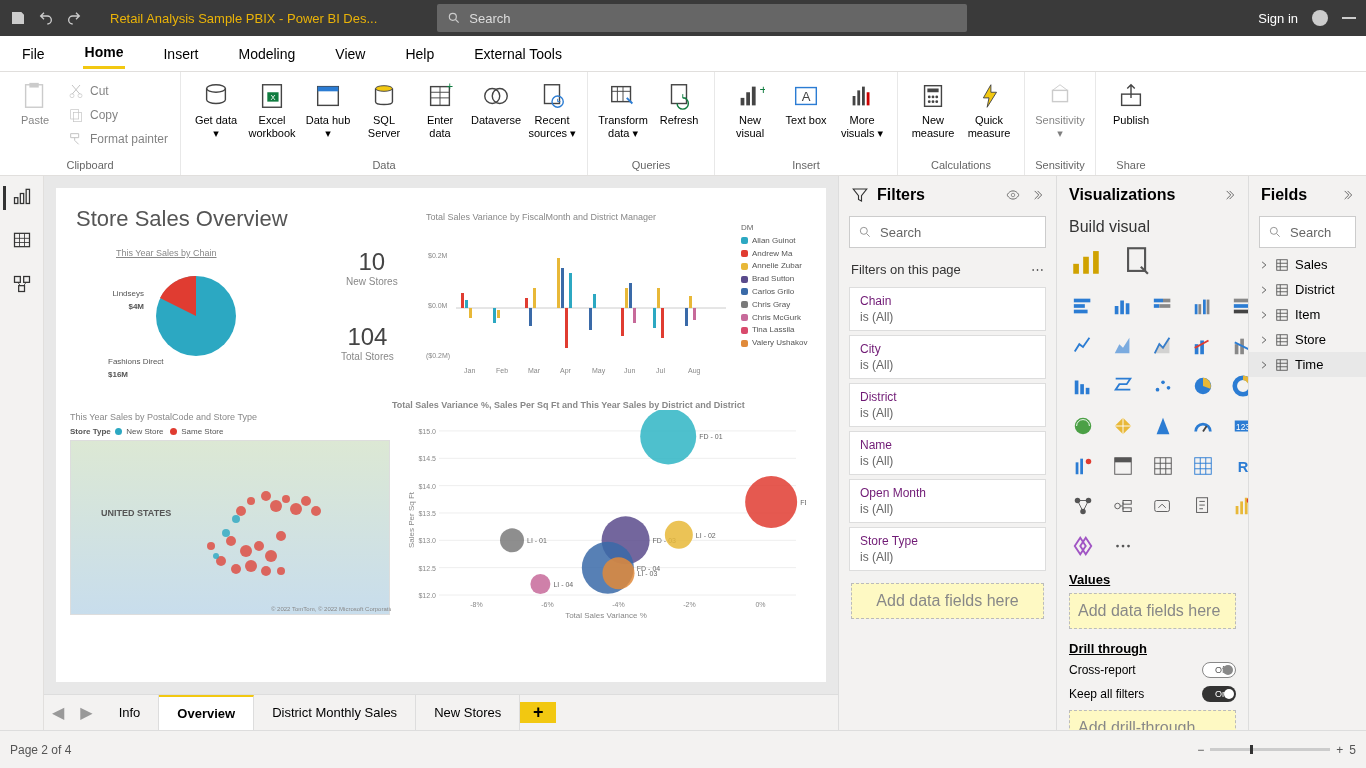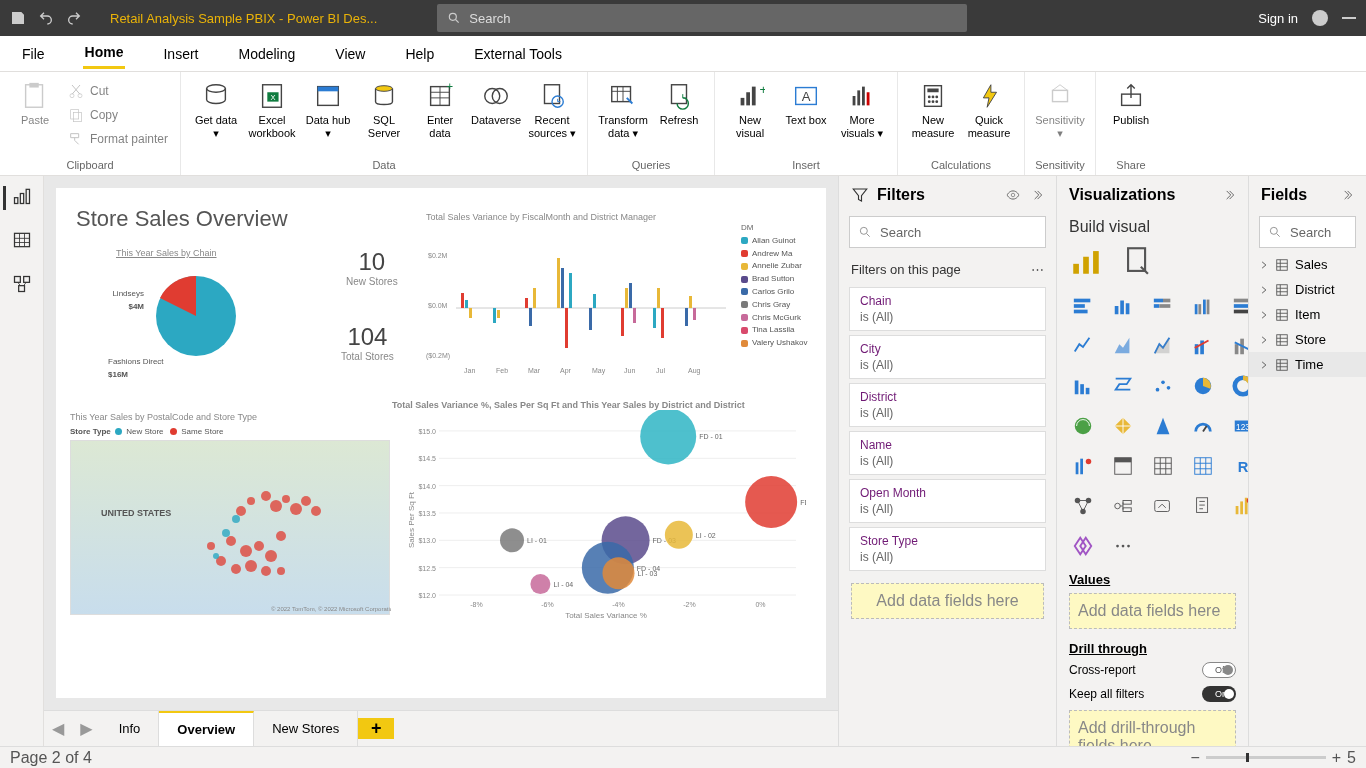--- a/index.html
+++ b/index.html
@@ -84,21 +84,21 @@
 .toggle .knob { width:10px; height:10px; background:#fff; border-radius:50%; position:absolute; }
 .toggle.off .knob { background:#888; right:2px;}
 .toggle.on .knob { left: calc(100% - 12px); }
 
 .field-item { display:flex; align-items:center; gap:6px; padding: 5px 10px; font-size: 13px; cursor:pointer;}
 .field-item.sel { background: #e8e8e8; }
 .field-item svg { width: 14px; height: 14px; }
 .field-item .chev { width: 10px; }
 
 
-.statusbar { height: 22px; background: #f3f2f1; border-top: 1px solid #ddd; display:flex; align-items:center; padding: 0 10px; font-size: 16px; color:#555;}
+.statusbar { height: 38px; background: #f3f2f1; border-top: 1px solid #ddd; display:flex; align-items:center; padding: 0 10px; font-size: 12px; color:#555;}
 .statusbar .zoom { margin-left:auto; display:flex; align-items:center; gap:6px;}
 .statusbar .zbar { width: 120px; height: 3px; background: #ccc; position:relative;}
 .statusbar .zbar .zknob { position:absolute; left: 40px; top:-3px; width:3px; height:9px; background:#333;}
 
 
 .pie { position:absolute; }
 .kpi { position:absolute; text-align:center; }
 .kpi .num { font-size: 24px; color:#444; font-weight:300;}
 .kpi .lab { font-size: 10px; color:#888; }
 .legend { position:absolute; font-size: 8px; line-height: 1.6;}
@@ -577,20 +577,21 @@
           <text x="8" y="110" font-size="8" fill="#888" transform="rotate(-90 8 110)" text-anchor="middle">Sales Per Sq Ft</text>
         </svg>
       </div>
 
     </div>
     <div class="pagetabs">
       <span class="nav">◀</span>
       <span class="nav">▶</span>
       <div class="ptab">Info</div>
       <div class="ptab active">Overview</div>
+      <div class="ptab">District Monthly Sales</div>
       <div class="ptab">New Stores</div>
       <div class="add">+</div>
     </div>
   </div>
 
   <div class="pane pane-filters">
     <div class="pane-head">
       <svg viewBox="0 0 24 24">
           <path fill="none" stroke="#333" stroke-width="1.5" d="M3 4h18l-7 9v7l-4-2v-5z"></path>
         </svg>

